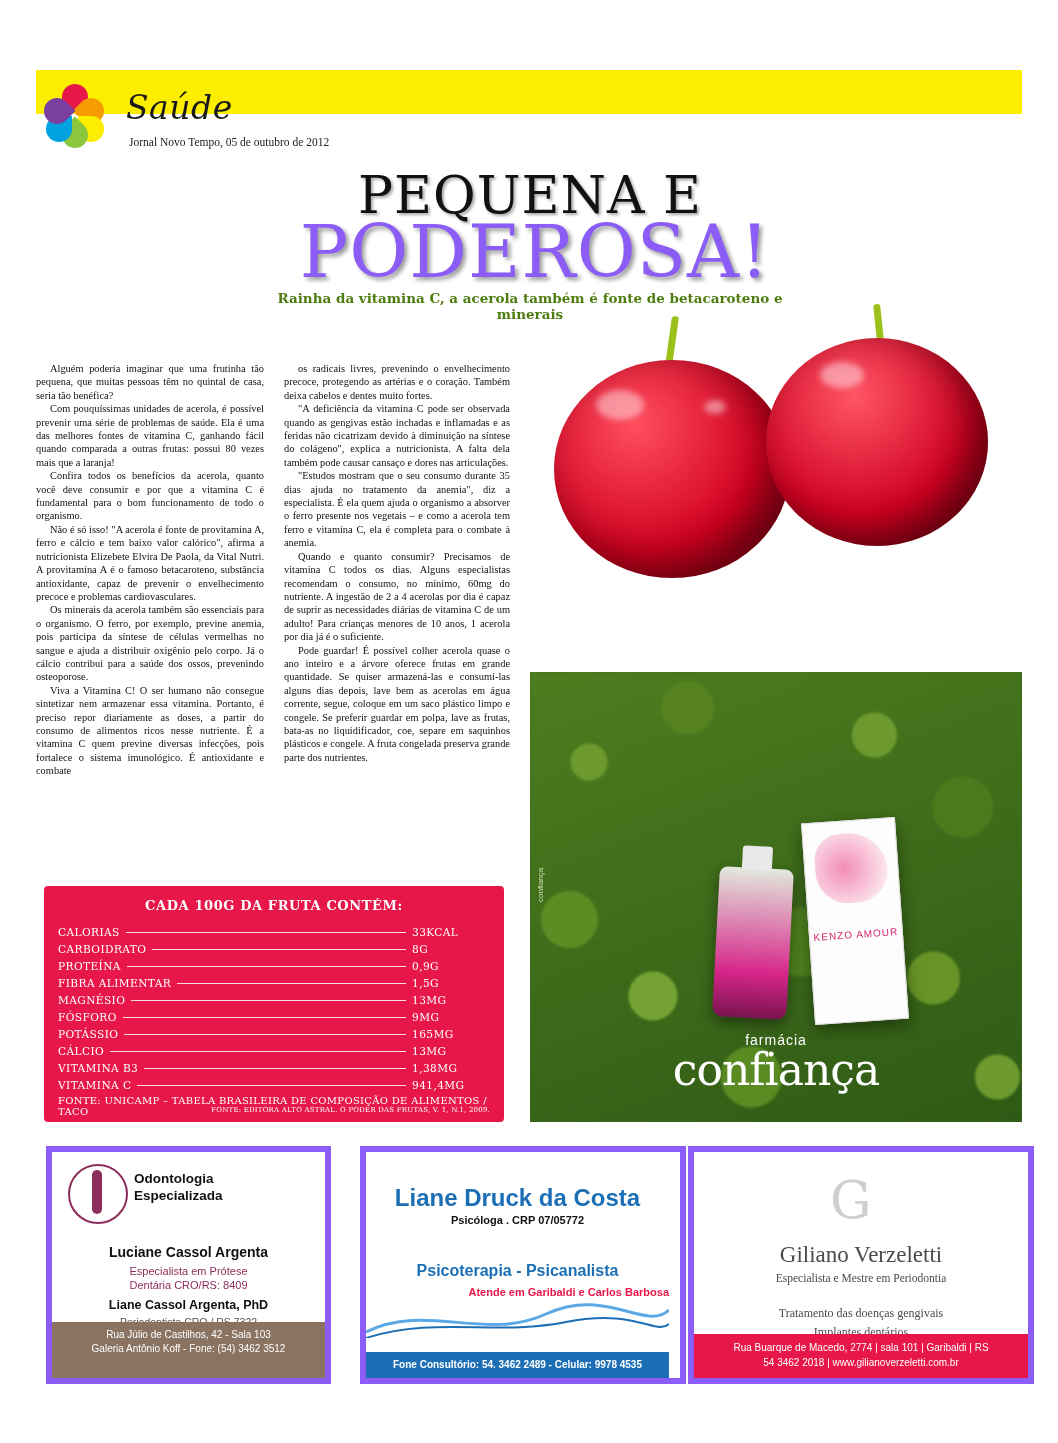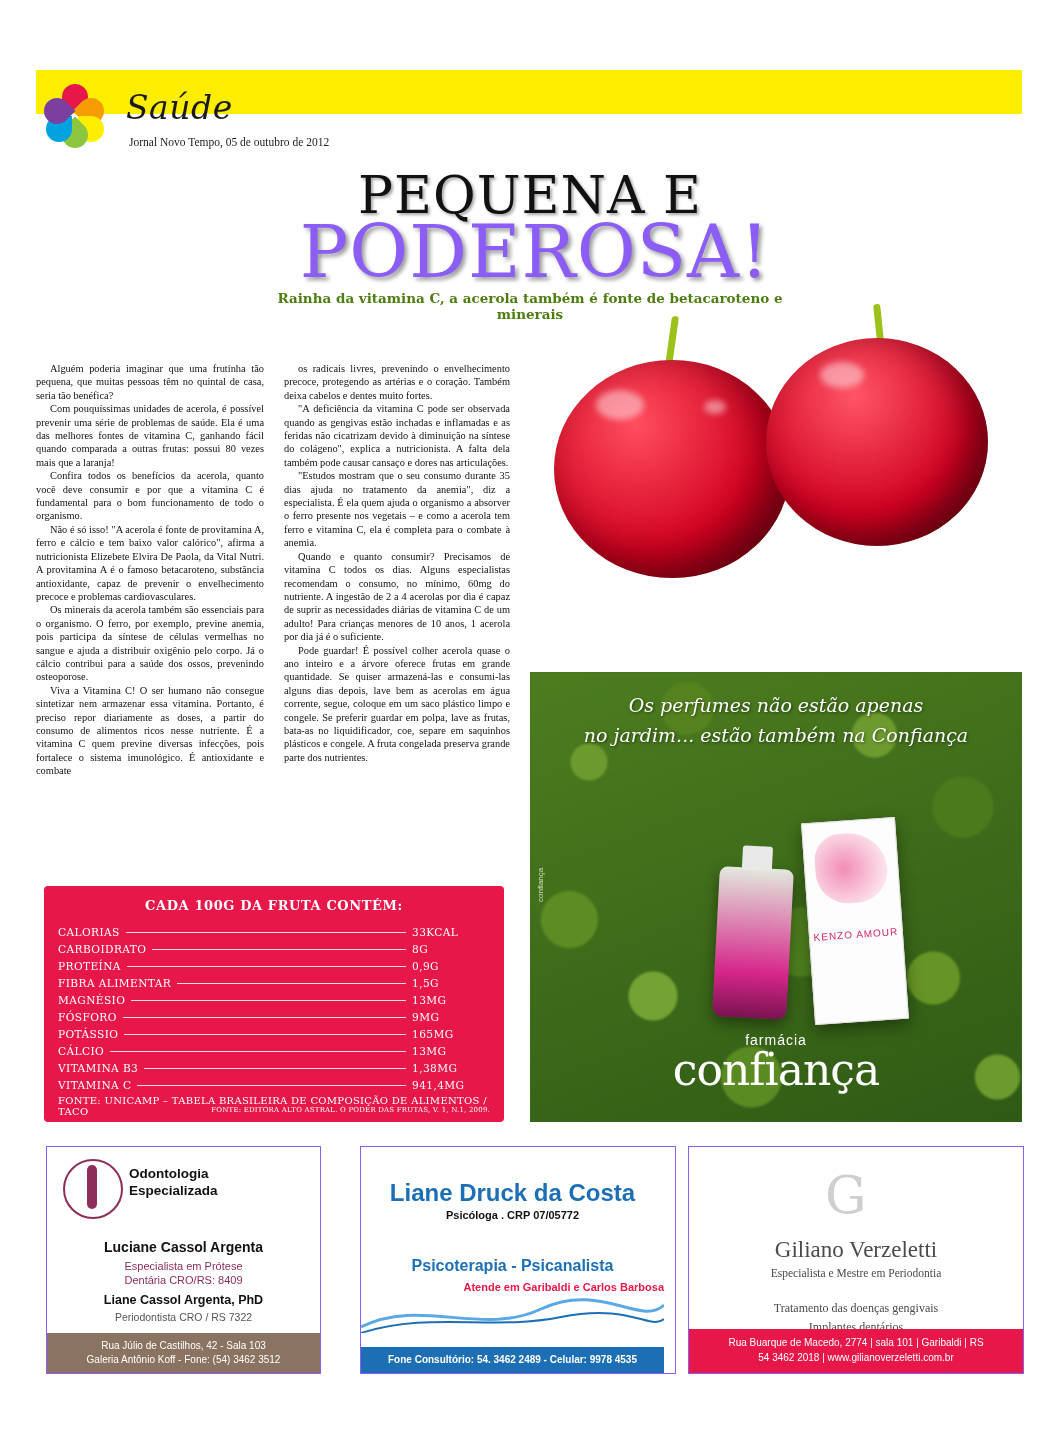--- a/index.html
+++ b/index.html
@@ -118,39 +118,39 @@
   .ad-logo{
     position:absolute;left:0;bottom:30px;width:492px;text-align:center;color:#fff;
   }
   .ad-logo .farm{font-family:"Liberation Sans",sans-serif;font-size:14px;letter-spacing:1px;}
   .ad-logo .conf{font-family:"DejaVu Serif",serif;font-size:44px;letter-spacing:-1px;line-height:44px;}
   .ad-side{
     position:absolute;left:6px;top:230px;color:#cfe0b8;font-family:"Liberation Sans",sans-serif;
     font-size:8px;transform:rotate(-90deg);transform-origin:left top;
   }
   
-  .ad{position:absolute;border:1px solid #8b5cf6;background:#fff;overflow:hidden;}
+  .ad{position:absolute;border:6px solid #8b5cf6;background:#fff;overflow:hidden;}
   #ad1{left:46px;top:1146px;width:273px;height:226px;}
   #ad2{left:360px;top:1146px;width:303px;height:226px;padding-left:11px;}
   #ad3{left:688px;top:1146px;width:334px;height:226px;}
   .ad1-top{position:relative;height:186px;}
   .ad1-circle{position:absolute;left:16px;top:12px;width:56px;height:56px;border-radius:50%;
     border:2px solid #8c2d5a;}
   .ad1-fig{position:absolute;left:40px;top:18px;width:10px;height:44px;background:#8c2d5a;border-radius:5px;}
   .ad1-h1{position:absolute;left:82px;top:18px;font-family:"Liberation Sans",sans-serif;
     font-weight:bold;font-size:13.5px;color:#111;line-height:17px;}
   .ad1-name{position:absolute;left:0;top:92px;width:273px;text-align:center;
     font-family:"Liberation Sans",sans-serif;font-weight:bold;font-size:14px;color:#111;}
   .ad1-sub{position:absolute;left:0;top:112px;width:273px;text-align:center;
     font-family:"Liberation Sans",sans-serif;font-size:11px;color:#8c2d5a;line-height:14px;}
   .ad1-name2{position:absolute;left:0;top:146px;width:273px;text-align:center;
     font-family:"Liberation Sans",sans-serif;font-weight:bold;font-size:12.5px;color:#111;}
   .ad1-sub2{position:absolute;left:0;top:164px;width:273px;text-align:center;
     font-family:"Liberation Sans",sans-serif;font-size:10.5px;color:#555;}
-  .ad1-foot{position:absolute;left:0;bottom:0;width:273px;height:40px;background:#8a7461;color:#fff;
+  .ad1-foot{position:absolute;left:0;bottom:0;width:273px;height:56px;background:#8a7461;color:#fff;
     font-family:"Liberation Sans",sans-serif;font-size:10px;text-align:center;line-height:14px;padding-top:6px;box-sizing:border-box;}
   .ad2-name{position:absolute;left:0;top:32px;width:303px;text-align:center;
     font-family:"Liberation Sans",sans-serif;font-weight:bold;font-size:24px;color:#1c6fb5;}
   .ad2-crp{position:absolute;left:0;top:62px;width:303px;text-align:center;
     font-family:"Liberation Sans",sans-serif;font-weight:bold;font-size:11px;color:#111;}
   .ad2-serv{position:absolute;left:0;top:110px;width:303px;text-align:center;
     font-family:"Liberation Sans",sans-serif;font-weight:bold;font-size:16px;color:#1c6fb5;}
   .ad2-city{position:absolute;left:0;top:134px;width:303px;text-align:right;
     font-family:"Liberation Sans",sans-serif;font-weight:bold;font-size:11px;color:#e8174a;}
   .ad2-swirl{position:absolute;left:0;top:150px;width:303px;height:36px;}
@@ -275,24 +275,20 @@
           <span class="ndots"></span>
           <span class="nval">941,4MG</span>
         </div>
     </div>
     <div class="nutri-source">FONTE: UNICAMP – TABELA BRASILEIRA DE COMPOSIÇÃO DE ALIMENTOS / TACO</div>
     <div class="nutri-credit">FONTE: EDITORA ALTO ASTRAL. O PODER DAS FRUTAS, V. 1, N.1, 2009.</div>
   </div>
 
   <div class="ad-perfume">
     <div class="moss"></div>
-    <div class="ad-text">
-      <div>Os perfumes não estão apenas</div>
-      <div>no jardim... estão também na Confiança</div>
-    </div>
     <div class="bottle">
         <span class="cap"></span>
       </div>
     <div class="perfume-box">
       <span class="art"></span>
       <span class="brand">KENZO AMOUR</span>
     </div>
     <div class="ad-logo">
       <div class="farm">farmácia</div>
       <div class="conf">confiança</div>

